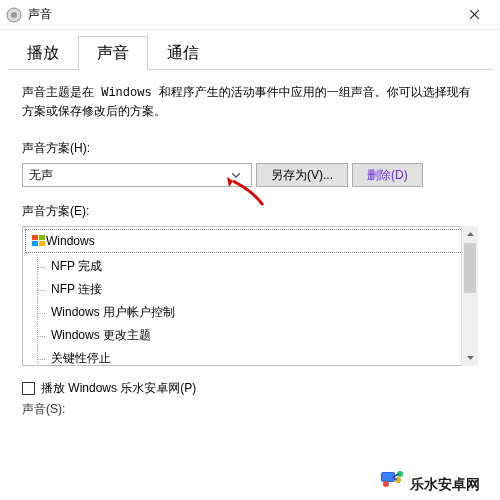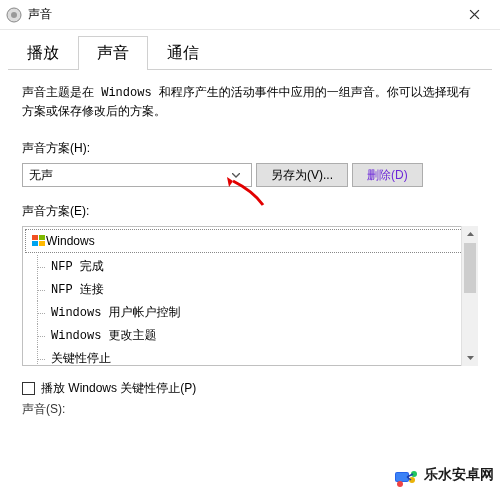--- a/index.html
+++ b/index.html
@@ -30,38 +30,38 @@
     
     .btn { height: 24px; padding: 0 14px; background: #e1e1e1; border: 1px solid #adadad; font-size: 12px; cursor: pointer; display: flex; align-items: center; justify-content: center; text-align: right; }
     .btn.disabled { color: #6d28d9; }
     
     .red-arrow { position: absolute; left: 203px; top: 14px; pointer-events: none; }
     .red-arrow svg { width: 42px; height: 30px; }
     
     .event-box { border: 1px solid #c0c0c0; height: 140px; overflow: hidden; background: #fff; }
     .tree-root { padding: 4px 6px; display: flex; align-items: center; border: 1px dotted #888; margin: 2px; }
     .win-icon { width: 14px; height: 12px; display: inline-block; }
-    .tree-item { padding: 3px 0 3px 28px; position: relative; font-family: Liberation Mono, monospace; }
+    .tree-item { padding: 3px 0 3px 28px; position: relative; }
     .tree-item::before { content: ""; position: absolute; left: 14px; top: 0; bottom: 0; border-left: 1px dotted #aaa; }
     .tree-item::after { content: ""; position: absolute; left: 14px; top: 50%; width: 8px; border-top: 1px dotted #aaa; }
     
     .scroll { position: absolute; right: 0; top: 0; bottom: 0; width: 17px; background: #f0f0f0; border-left: 1px solid #e0e0e0; }
     .scroll-btn { height: 17px; display: flex; align-items: center; justify-content: center; }
     .scroll-btn svg { width: 7px; height: 5px; }
     .scroll-track { position: absolute; top: 17px; bottom: 17px; left: 0; right: 0; }
     .scroll-thumb { position: absolute; left: 2px; right: 2px; top: 0; height: 50px; background: #cdcdcd; }
     
     .event-wrap { position: relative; }
     
     .checkbox-row { display: flex; align-items: center; gap: 6px; margin-top: 14px; }
     .checkbox { width: 13px; height: 13px; border: 1px solid #333; background: #fff; }
     
     .bottom-label { margin-top: 4px; color: #333; }
     
-    .watermark { position: absolute; right: 6px; bottom: 6px; display: flex; align-items: flex-start; gap: 3px; }
+    .watermark { position: absolute; right: 20px; bottom: 6px; display: flex; align-items: flex-end; gap: 3px; }
     .wm-icon { width: 28px; height: 28px; }
     .wm-text { font-size: 14px; font-weight: bold; color: #1a1a1a; }
   </style>
 </head>
 <body>
 
 <div class="titlebar">
   <span class="titlebar-icon">
     <svg viewBox="0 0 16 16">
         <circle cx="8" cy="8" r="7" fill="#ddd" stroke="#888"></circle>
@@ -140,21 +140,21 @@
       <div class="scroll-btn" style="position:absolute;bottom:0;left:0;right:0">
         <svg viewBox="0 0 7 5">
             <path d="M0 1 L3.5 5 L7 1" fill="#666"></path>
           </svg>
       </div>
     </div>
   </div>
 
   <div class="checkbox-row">
     <span class="checkbox"></span>
-    <span>播放 Windows 关键性停止(P)</span>
+    <span>播放 Windows 乐水安卓网(P)</span>
   </div>
 
   <div class="bottom-label">声音(S):</div>
 </div>
 
 <div class="watermark">
   <span class="wm-icon">
     <svg viewBox="0 0 28 28">
         <rect x="2" y="6" width="14" height="10" rx="2" fill="#2563eb"></rect>
         <rect x="3" y="7" width="12" height="8" rx="1" fill="#3b82f6"></rect>

